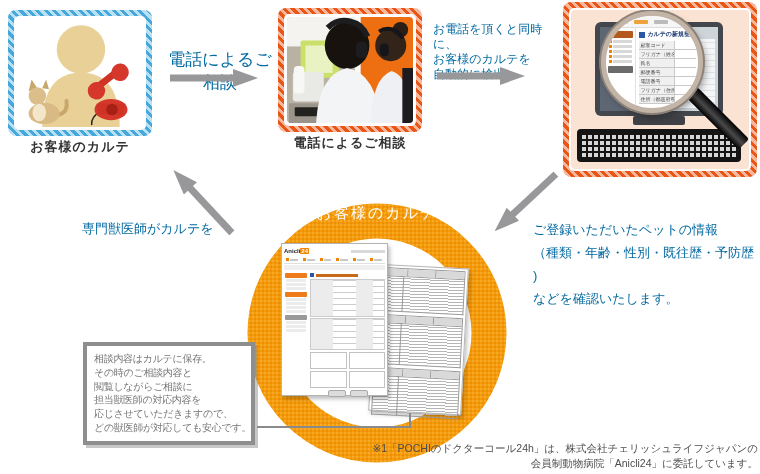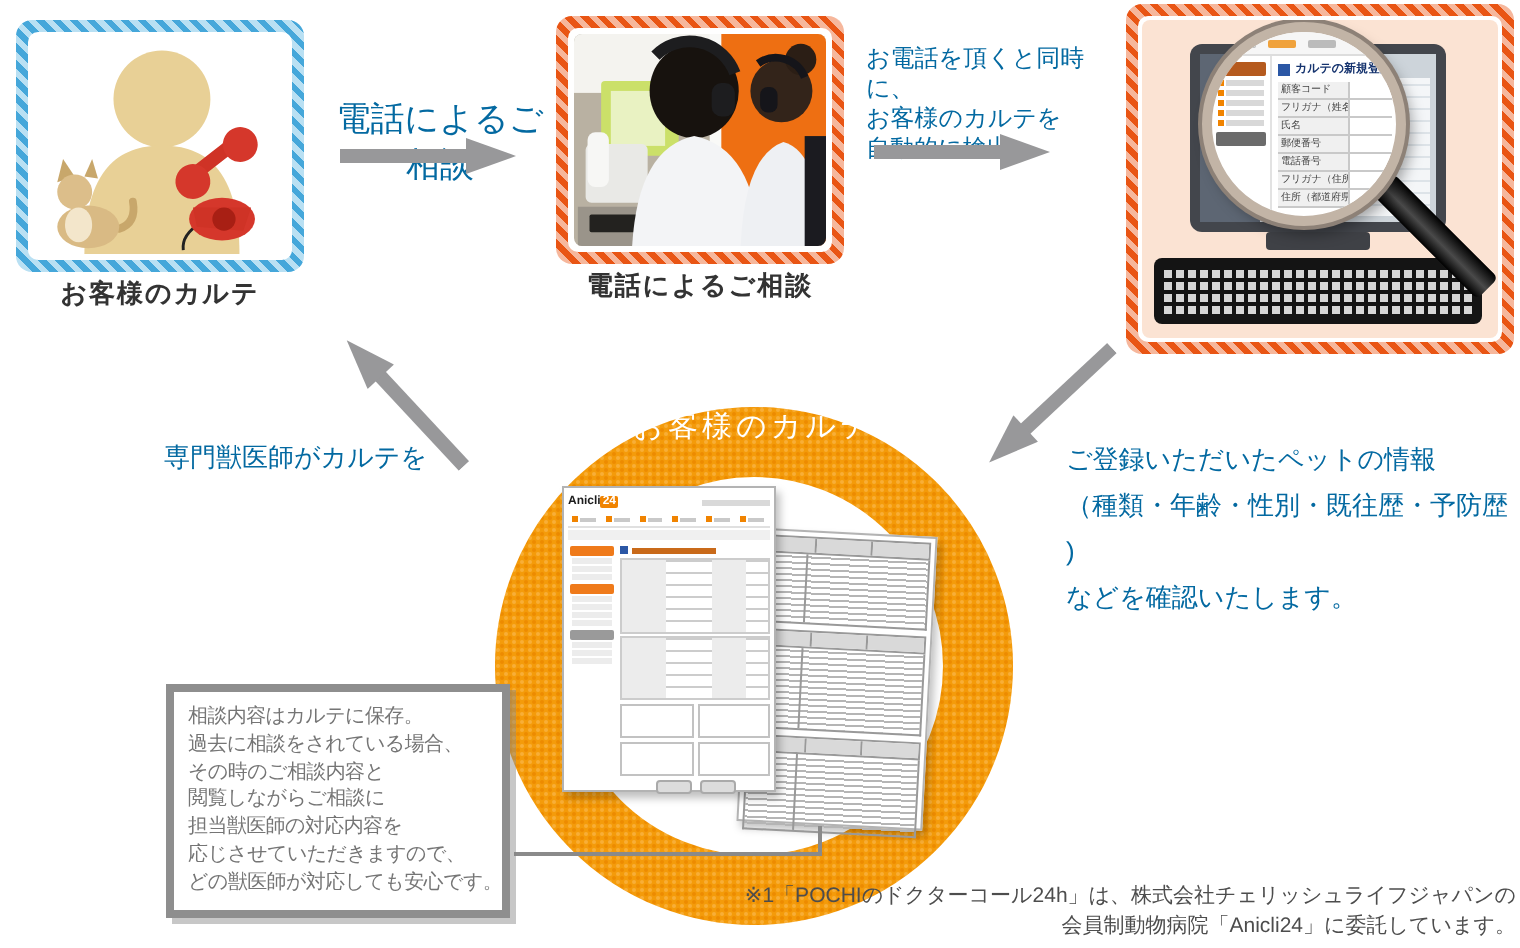--- a/index.html
+++ b/index.html
@@ -398,21 +398,20 @@
 <svg class="abs arrow" style="left:232px;top:224px;transform:rotate(227deg);transform-origin:0 9px;" width="86" height="18" viewBox="0 0 86 18">
   <rect x="0" y="5.5" width="63" height="7" fill="#98989a"></rect>
   <polygon points="61,0 86,9 61,18" fill="#98989a"></polygon>
 </svg>
 <div class="abs orange-note vet" style="left:82px;top:216px;width:200px;">
   <div>専門獣医師がカルテを</div>
 </div>
 
 <div class="abs note-box">
   <div>相談内容はカルテに保存。</div>
-  <div>過去に相談をされている場合、</div>
   <div>その時のご相談内容と</div>
   <div>閲覧しながらご相談に</div>
   <div>担当獣医師の対応内容を</div>
   <div>応じさせていただきますので、</div>
   <div>どの獣医師が対応しても安心です。</div>
 </div>
 <div class="abs connector" style="left:257px;top:426px;width:154px;height:2px;"></div>
 <div class="abs connector" style="left:409px;top:413px;width:2px;height:15px;"></div>
 
 <div class="abs footnote">

